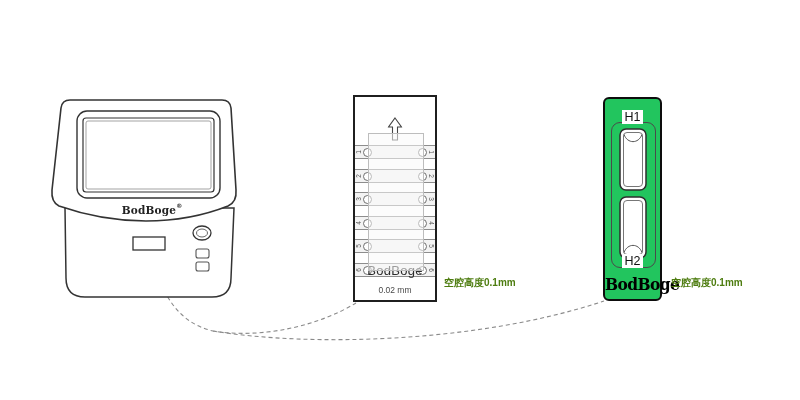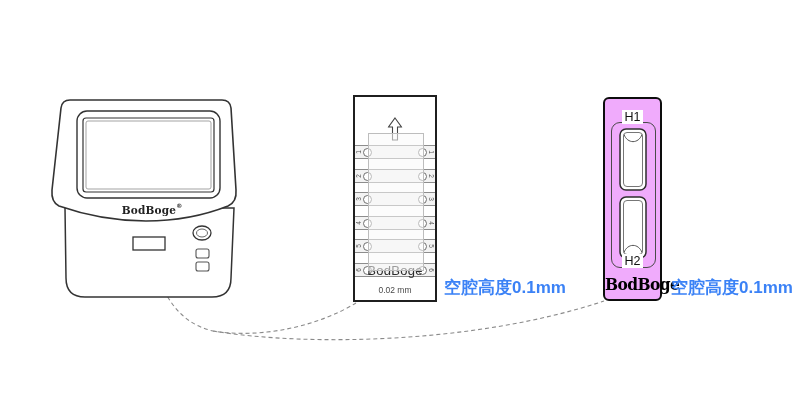--- a/index.html
+++ b/index.html
@@ -28,27 +28,27 @@
   .ch-circle{position:absolute;top:2px;width:7px;height:7px;border:1px solid #6f6f6f;
     border-radius:50%;background:#fff;}
   .ch-circle.l{left:8px;} .ch-circle.r{right:8px;}
   .mid-overlay{left:13px;top:36px;width:54px;height:136px;
     background:rgba(250,250,250,.55);border:1px solid #bdbdbd;z-index:3;}
   .mid-brand{left:0;top:166px;width:100%;text-align:center;font-size:13px;
     color:#2b2b2b;font-weight:500;letter-spacing:.3px;}
   .mid-spec{left:0;top:188px;width:100%;text-align:center;font-size:8.5px;color:#4a4a4a;}
 
   
-  .caption{font-size:17px;font-weight:bold;color:#3b82f6;white-space:nowrap;}
+  .caption{font-size:10px;font-weight:bold;color:#4d7c0f;white-space:nowrap;}
   .caption-mid{left:444px;top:276px;}
   .caption-right{left:671px;top:276px;}
 
   
   .slide-right{left:603px;top:97px;width:59px;height:204px;box-sizing:border-box;
-    border:2.5px solid #0d0d0d;border-radius:6px;background:#f0abfc;}
+    border:2.5px solid #0d0d0d;border-radius:6px;background:#22c55e;}
   .inner-outline{left:6px;top:23px;width:45px;height:146px;border:1.4px solid #4a4a4a;
     border-radius:9px;box-sizing:border-box;z-index:1;}
   .well-label{left:0;width:100%;text-align:center;z-index:4;font-size:12.5px;
     color:#111;font-weight:500;line-height:13px;}
   .well-label span{background:#fff;padding:0 3px;}
   .wl-top{top:12px;} .wl-bottom{top:156px;text-align:center;}
   .well{z-index:2;}
   .well-top{left:14px;top:29px;} .well-bottom{left:14px;top:97px;}
   .right-brand{left:0;bottom:6px;width:100%;text-align:center;
     font-family:"DejaVu Serif","Liberation Serif",serif;font-weight:bold;

